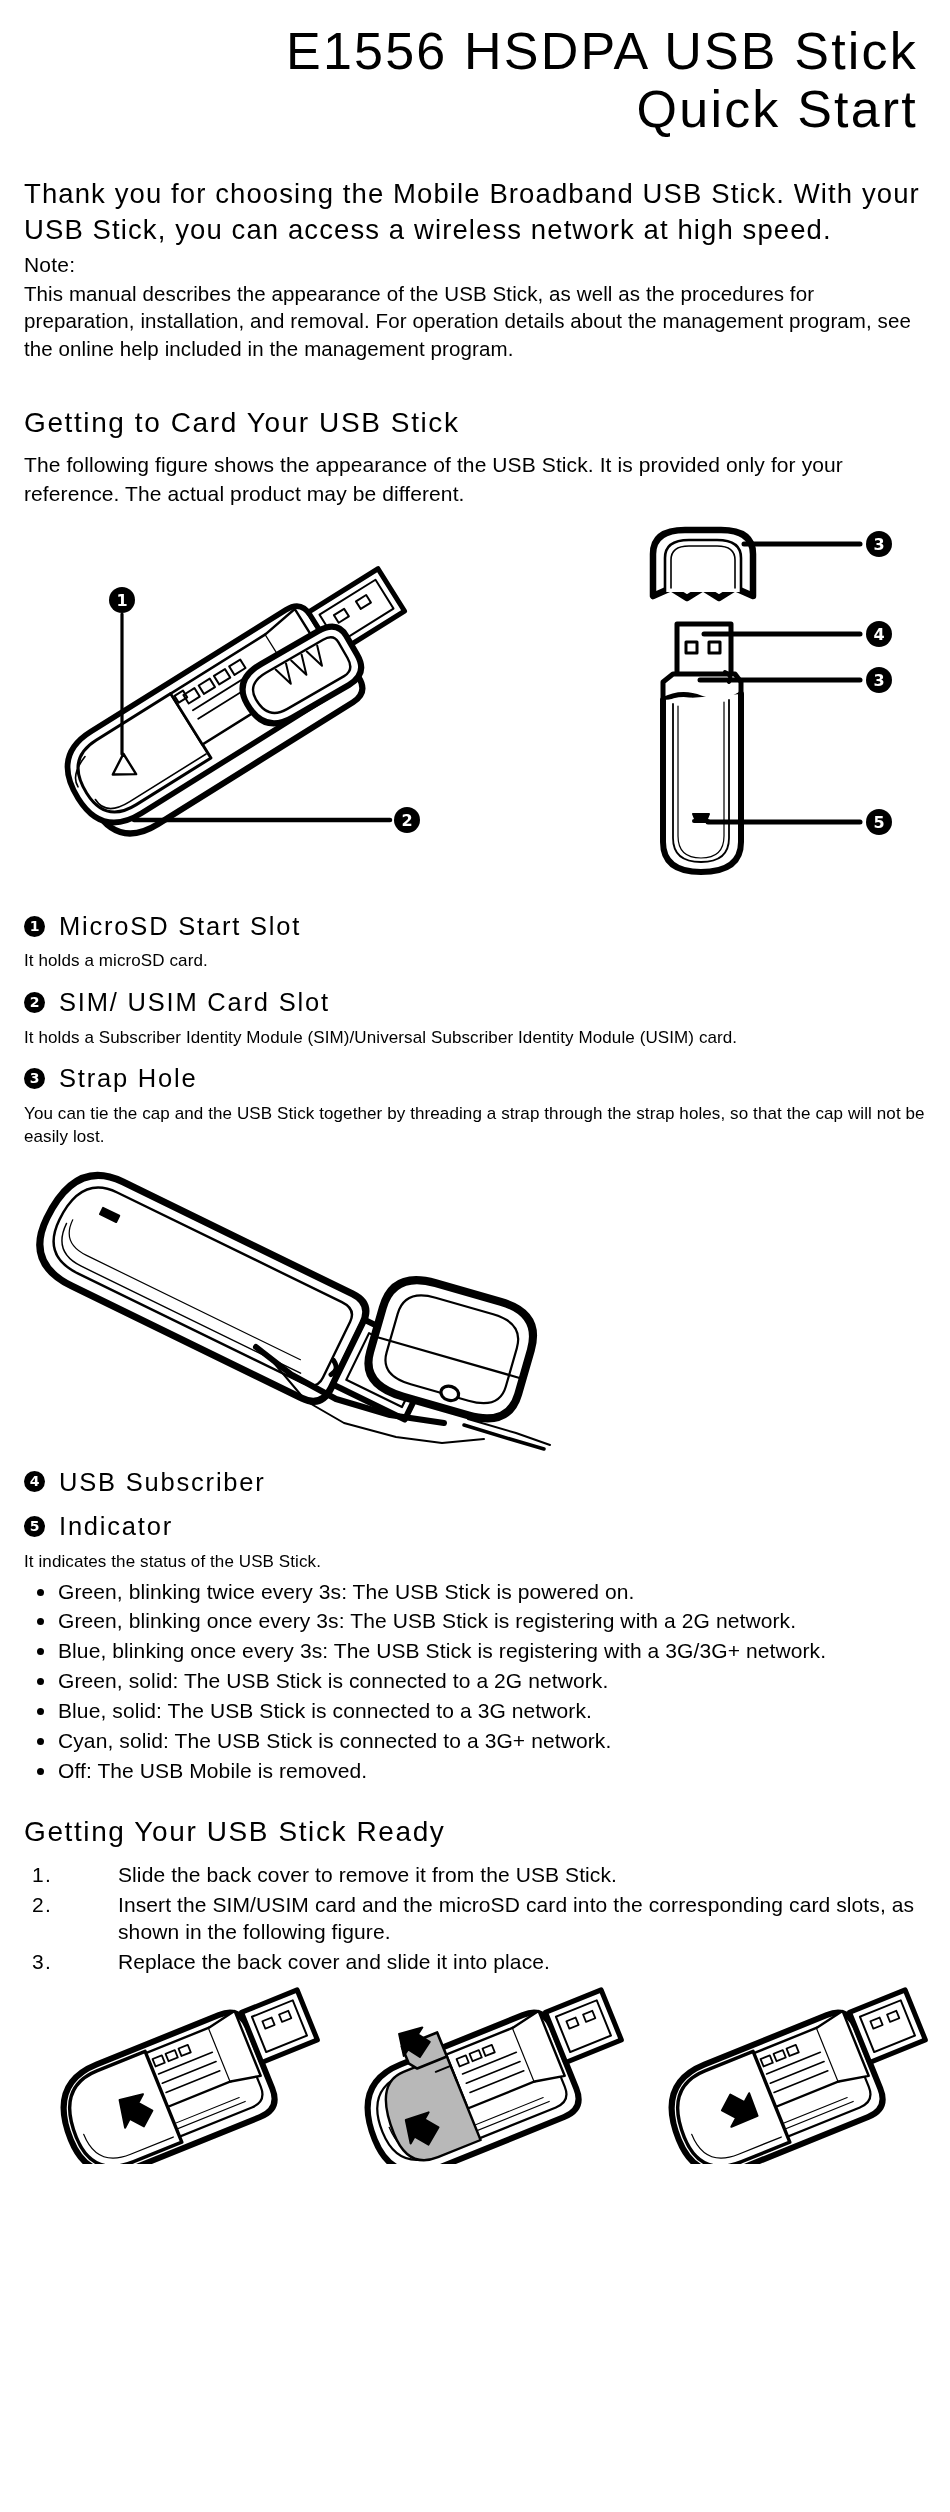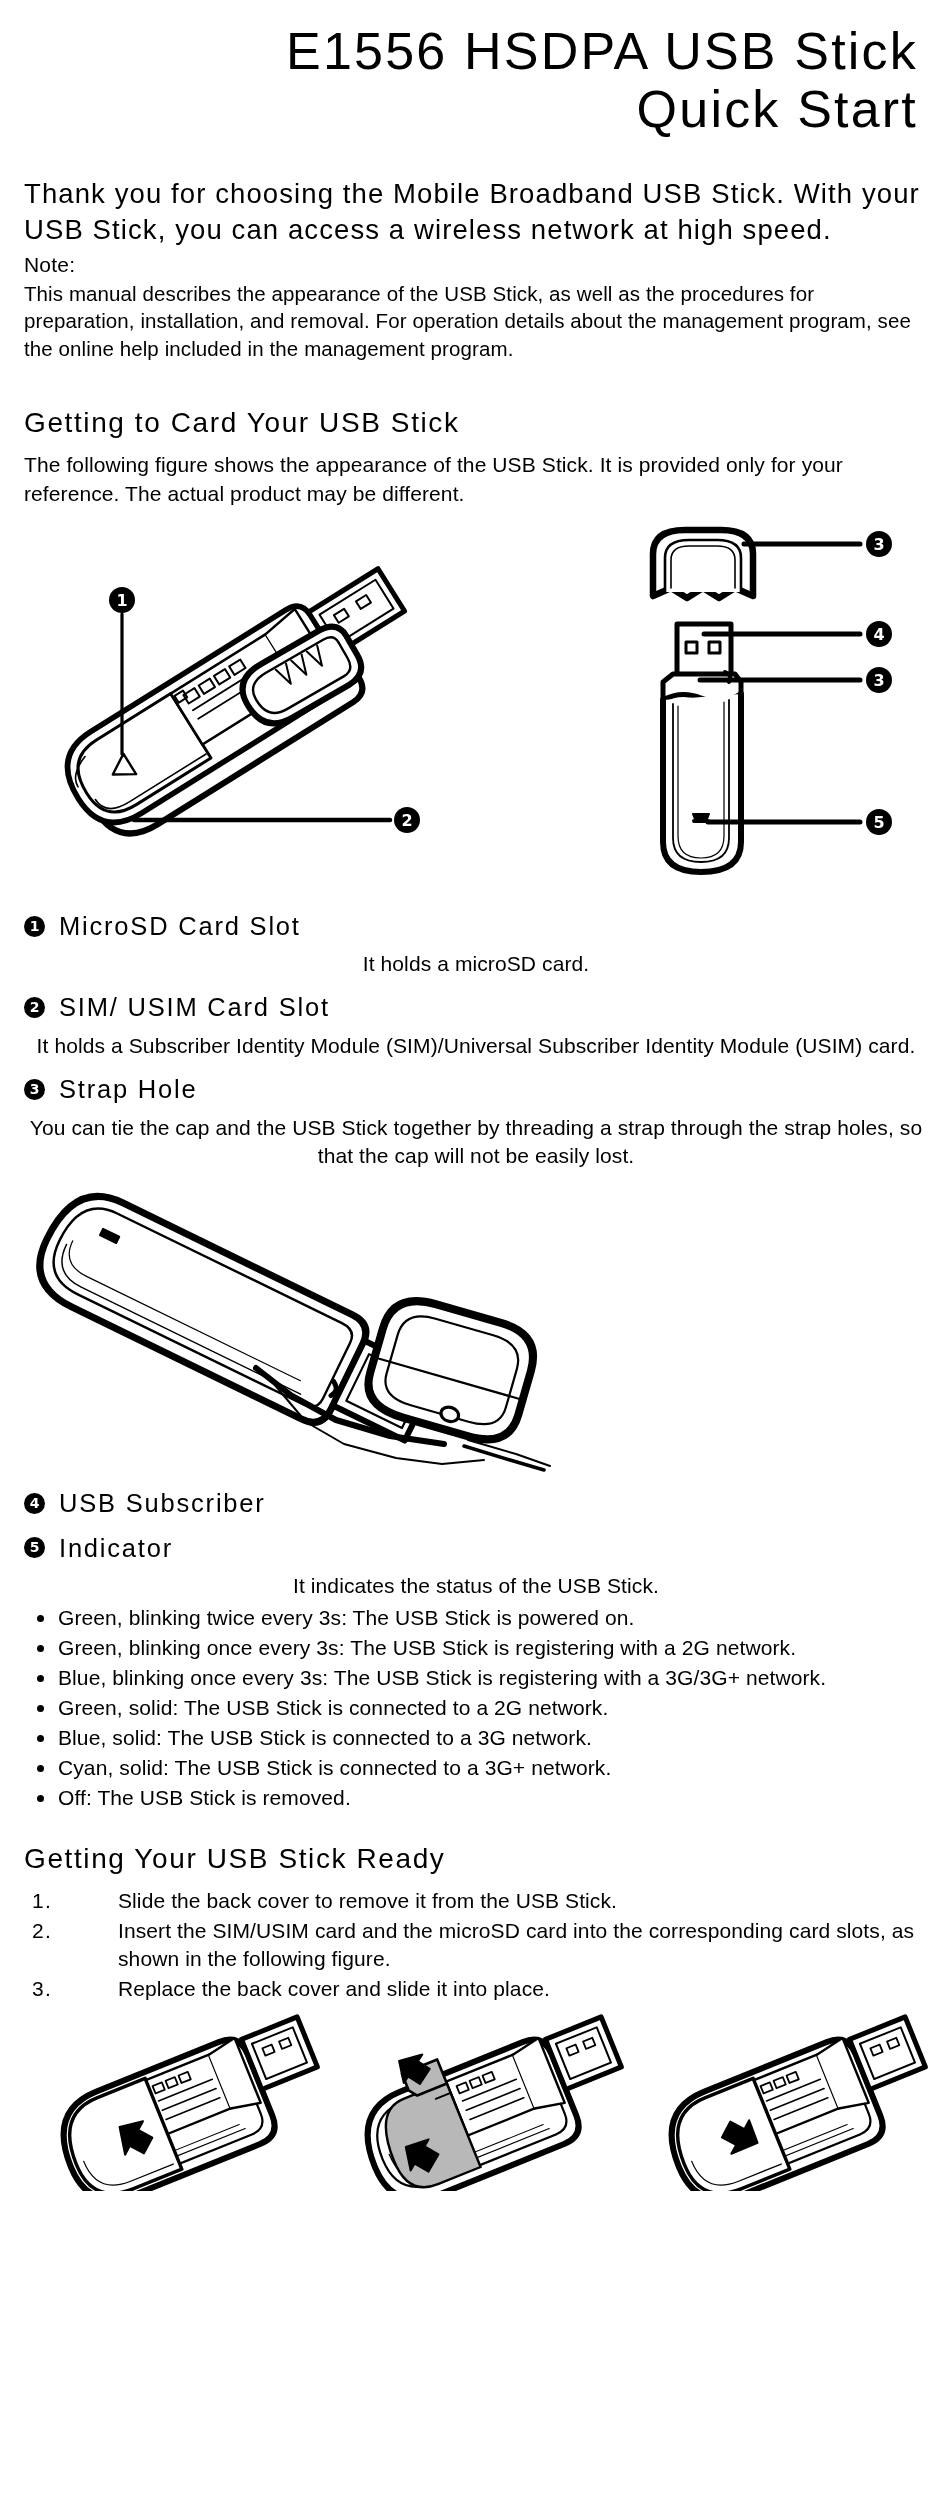--- a/index.html
+++ b/index.html
@@ -89,25 +89,24 @@
     color: #fff;
     font-size: 14px;
     font-weight: 700;
     letter-spacing: 0;
     margin-right: 14px;
     font-family: "DejaVu Sans", sans-serif;
     line-height: 1;
     padding-bottom: 1px;
   }
   .feature-desc {
-    font-size: 21px;
+    font-size: 17px;
     line-height: 1.34;
     letter-spacing: .1px;
     margin: 9px 0 0 0;
-    text-align: center;
   }
 
   
   ul.bullets {
     list-style: none;
     margin: 4px 0 0 0;
     padding: 0;
   }
   ul.bullets li {
     position: relative;
@@ -263,21 +262,21 @@
         <line x1="684" y1="300" x2="836" y2="300" stroke="#000" stroke-width="5"></line>
         <circle cx="855" cy="300" r="13" fill="#000" stroke="none"></circle>
         <text x="855" y="306" font-family="DejaVu Sans, sans-serif" font-size="16" font-weight="700" fill="#fff" text-anchor="middle" stroke="none">5</text>
       </g>
     </svg>
   </div>
 
   <div class="feature">
     <div class="feature-head">
       <span class="numcircle">1</span>
-      <span>MicroSD Card Slot</span>
+      <span>MicroSD Start Slot</span>
     </div>
     <p class="feature-desc">It holds a microSD card.</p>
   </div>
 
   <div class="feature">
     <div class="feature-head">
       <span class="numcircle">2</span>
       <span>SIM/ USIM Card Slot</span>
     </div>
     <p class="feature-desc">It holds a Subscriber Identity Module (SIM)/Universal Subscriber Identity Module (USIM) card.</p>
@@ -342,21 +341,21 @@
     <p class="feature-desc">It indicates the status of the USB Stick.</p>
   </div>
 
   <ul class="bullets">
     <li>Green, blinking twice every 3s: The USB Stick is powered on.</li>
     <li>Green, blinking once every 3s: The USB Stick is registering with a 2G network.</li>
     <li>Blue, blinking once every 3s: The USB Stick is registering with a 3G/3G+ network.</li>
     <li>Green, solid: The USB Stick is connected to a 2G network.</li>
     <li>Blue, solid: The USB Stick is connected to a 3G network.</li>
     <li>Cyan, solid: The USB Stick is connected to a 3G+ network.</li>
-    <li>Off: The USB Stick is removed.</li>
+    <li>Off: The USB Mobile is removed.</li>
   </ul>
 
   <h2 class="section tight">Getting Your USB Stick Ready</h2>
 
   <ol class="steps">
     <li>
       <span class="stepnum">1.</span>
       <span>Slide the back cover to remove it from the USB Stick.</span>
     </li>
     <li>

